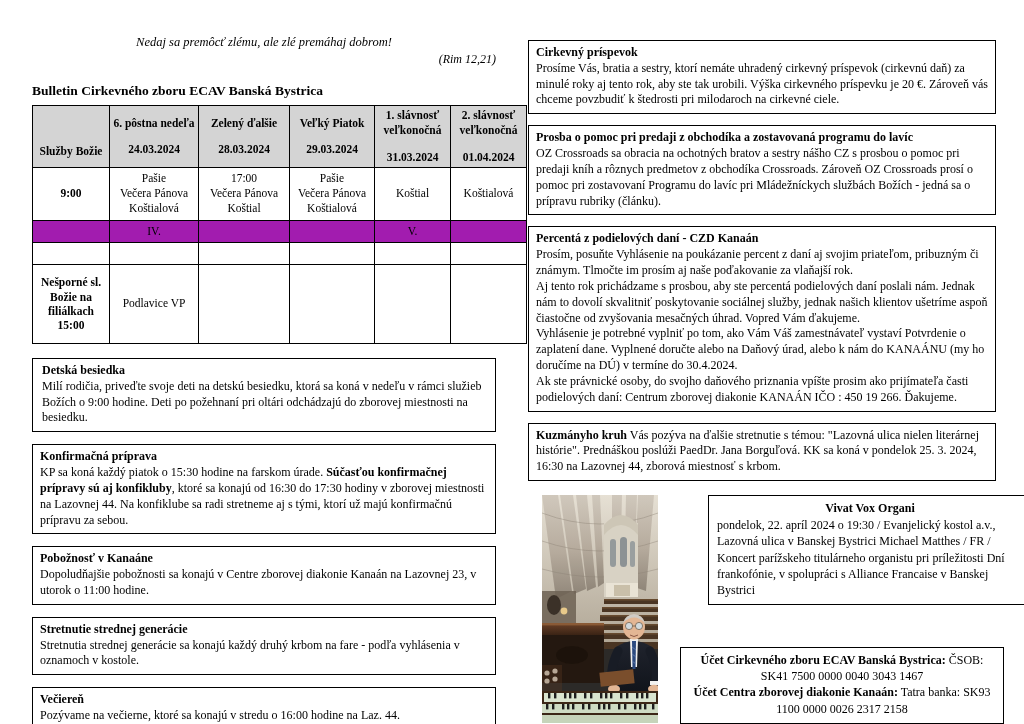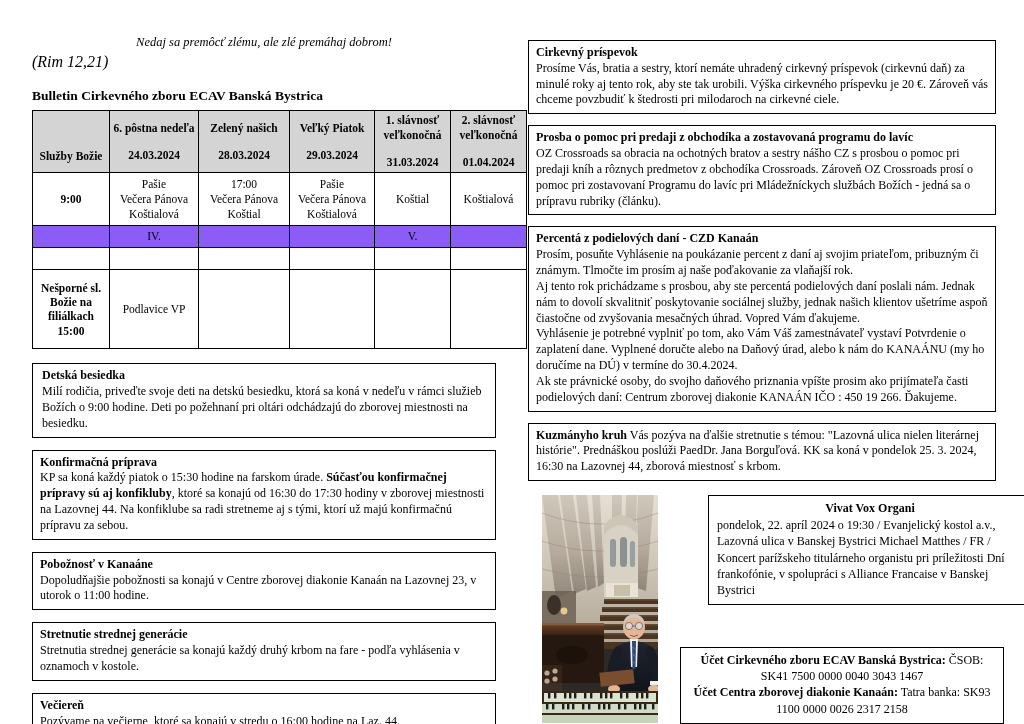--- a/index.html
+++ b/index.html
@@ -34,23 +34,23 @@
   }
 
   
   .verse {
     text-align: center;
     font-style: italic;
     font-size: 12.5px;
     line-height: 1.35;
   }
   .verse-ref {
-    text-align: left;
+    text-align: right;
     font-style: italic;
-    font-size: 16px;
+    font-size: 12px;
     line-height: 1.35;
   }
 
   
   .bulletin-title {
     text-align: left;
     font-weight: bold;
     font-size: 13.5px;
     margin-top: 16px;
     margin-bottom: 6px;
@@ -94,21 +94,21 @@
     margin-top: 30px;
   }
   td.body-cell {
     height: 48px;
   }
   td.body-cell.bold {
     font-weight: bold;
     border-radius: 22px;
   }
   td.gray-row {
-    background: #8b5cf6;
+    background: #a21caf;
     height: 17px;
   }
   td.blank-row {
     height: 17px;
   }
   td.tall {
     height: 74px;
   }
   td.tall.bold {
     font-weight: bold;
@@ -205,21 +205,21 @@
       <tbody>
         <tr>
           <td class="hdr c0 vert-center">
             <span class="hdr-name">Služby Božie</span>
           </td>
           <td class="hdr c1">
             <span class="hdr-name">6. pôstna nedeľa</span>
             <span class="hdr-date">24.03.2024</span>
           </td>
           <td class="hdr c2">
-            <span class="hdr-name">Zelený našich</span>
+            <span class="hdr-name">Zelený ďalšie</span>
             <span class="hdr-date">28.03.2024</span>
           </td>
           <td class="hdr c3">
             <span class="hdr-name">Veľký Piatok</span>
             <span class="hdr-date">29.03.2024</span>
           </td>
           <td class="hdr c4">
             <span class="hdr-name">1. slávnosť veľkonočná</span>
             <span class="hdr-date">31.03.2024</span>
           </td>

